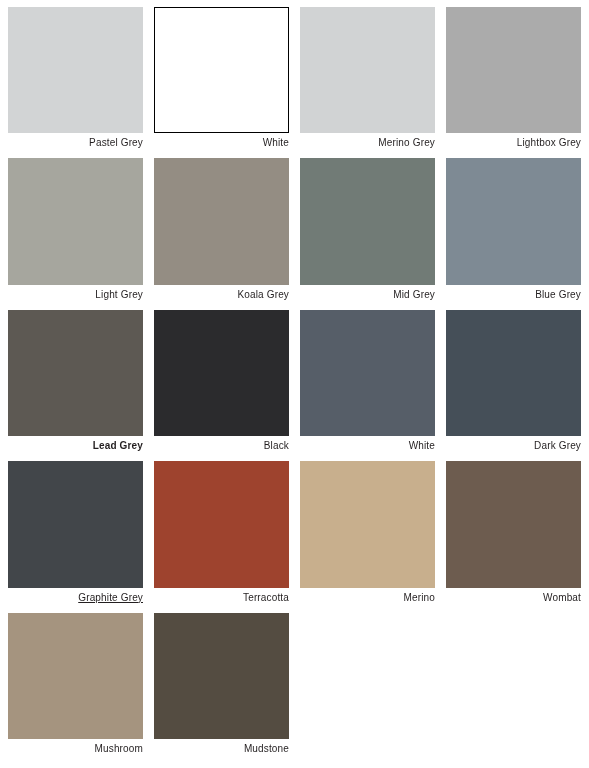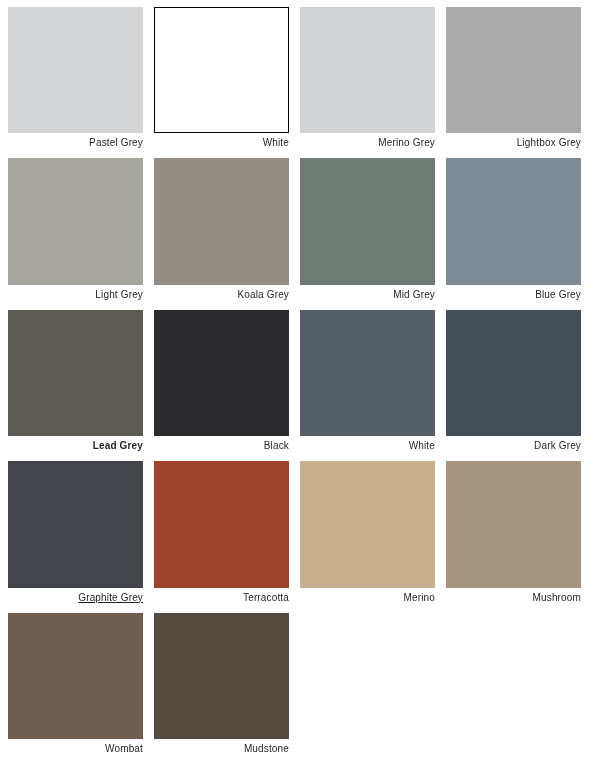--- a/index.html
+++ b/index.html
@@ -134,27 +134,27 @@
     <div class="swatch-label" style="color: rgb(35, 31, 32);">Terracotta</div>
   </div>
 
 
   <div class="swatch-cell">
     <div class="swatch-chip" style="background-color: rgb(200, 175, 141);"></div>
     <div class="swatch-label" style="color: rgb(35, 31, 32);">Merino</div>
   </div>
 
   <div class="swatch-cell">
-    <div class="swatch-chip" style="background-color: rgb(165, 148, 127);"></div>
-    <div class="swatch-label" style="color: rgb(35, 31, 32);">Mushroom</div>
+    <div class="swatch-chip" style="background-color: rgb(109, 92, 79);"></div>
+    <div class="swatch-label" style="color: rgb(35, 31, 32);">Wombat</div>
   </div>
 
   <div class="swatch-cell">
-    <div class="swatch-chip" style="background-color: rgb(109, 92, 79);"></div>
-    <div class="swatch-label" style="color: rgb(35, 31, 32);">Wombat</div>
+    <div class="swatch-chip" style="background-color: rgb(165, 148, 127);"></div>
+    <div class="swatch-label" style="color: rgb(35, 31, 32);">Mushroom</div>
   </div>
 
   <div class="swatch-cell">
     <div class="swatch-chip" style="background-color: rgb(84, 76, 65);"></div>
     <div class="swatch-label" style="color: rgb(35, 31, 32);">Mudstone</div>
   </div>
 
 </main>
 
 </body></html>

